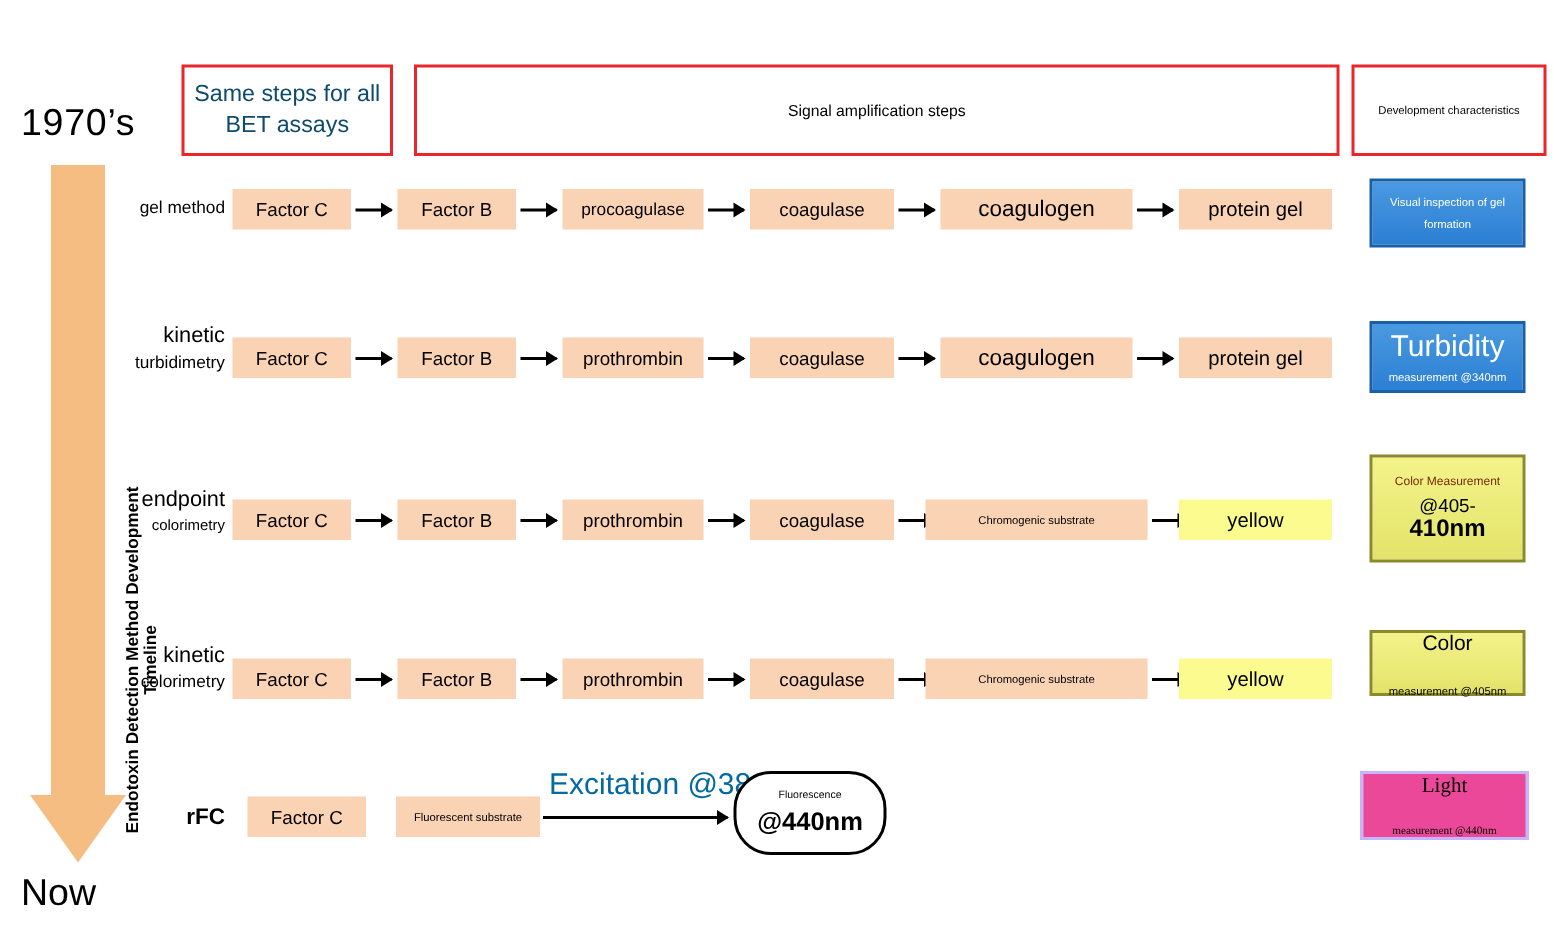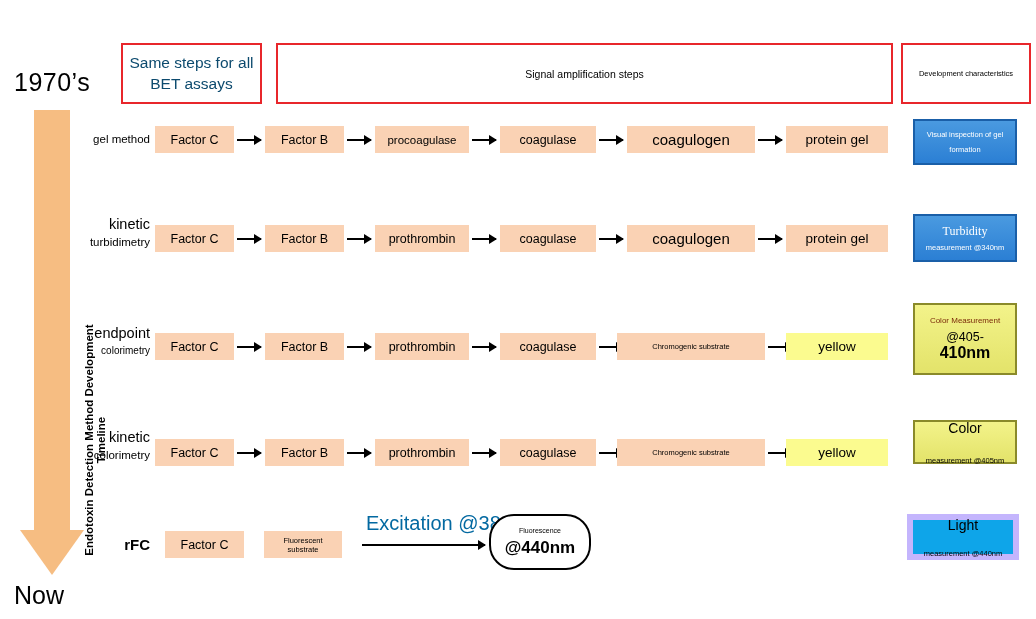--- a/index.html
+++ b/index.html
@@ -91,21 +91,21 @@
   }
   .res-blue{
     background:linear-gradient(180deg,#4a9ae0,#2b7fd4);
     border:2px solid #1a5fa8;
   }
   .res-yellow{
     background:linear-gradient(180deg,#f3f38a,#e3e36a);
     border:2px solid #8a8a2a;
   }
   .res-white{
-    background:#0ea5e9;border:6px solid #c4b5fd;
+    background:#ec4899;border:2px solid #c4b5fd;font-family:Liberation Serif, serif;
   }
   .res-plain{
     background:#fff;border:2px solid #000;
   }
 
   
   #excitation-label{
     font-size:20px;color:#0369a1;
   }
 </style>
@@ -148,21 +148,21 @@
 <div class="abs step" style="left:265px;top:225px;width:79px;height:27px;font-size:12.5px;">Factor B</div>
 <div class="arrow" style="left:347px;top:238px;width:24px;"></div>
 <div class="abs step" style="left:375px;top:225px;width:94px;height:27px;font-size:12.5px;">prothrombin</div>
 <div class="arrow" style="left:472px;top:238px;width:24px;"></div>
 <div class="abs step" style="left:500px;top:225px;width:96px;height:27px;font-size:12.5px;">coagulase</div>
 <div class="arrow" style="left:599px;top:238px;width:24px;"></div>
 <div class="abs step" style="left:627px;top:225px;width:128px;height:27px;font-size:15px;">coagulogen</div>
 <div class="arrow" style="left:758px;top:238px;width:24px;"></div>
 <div class="abs step" style="left:786px;top:225px;width:102px;height:27px;font-size:13.5px;">protein gel</div>
 <div class="abs result res-blue" style="left:913px;top:214px;width:104px;height:48px;">
-  <div style="font-size:12px;color:#fff;font-family:Liberation Serif, serif;">Turbidity</div>
+  <div style="font-size:20px;color:#fff;">Turbidity</div>
   <div style="font-size:7.5px;color:#fff;margin-top:4px;">measurement @340nm</div>
 </div>
 
 <div class="abs row-label" style="left:50px;top:325px;width:100px;font-size:14.5px;">endpoint</div>
 <div class="abs row-label" style="left:50px;top:345px;width:100px;font-size:10px;">colorimetry</div>
 <div class="abs step" style="left:155px;top:333px;width:79px;height:27px;font-size:12.5px;">Factor C</div>
 <div class="arrow" style="left:237px;top:346px;width:24px;"></div>
 <div class="abs step" style="left:265px;top:333px;width:79px;height:27px;font-size:12.5px;">Factor B</div>
 <div class="arrow" style="left:347px;top:346px;width:24px;"></div>
 <div class="abs step" style="left:375px;top:333px;width:94px;height:27px;font-size:12.5px;">prothrombin</div>
@@ -191,21 +191,21 @@
 <div class="abs step" style="left:617px;top:439px;width:148px;height:27px;font-size:7.5px;">Chromogenic substrate</div>
 <div class="arrow" style="left:768px;top:452px;width:24px;"></div>
 <div class="abs step yellow" style="left:786px;top:439px;width:102px;height:27px;font-size:13.5px;">yellow</div>
 <div class="abs result res-yellow" style="left:913px;top:420px;width:104px;height:44px;">
   <div style="font-size:14px;color:#000;">Color</div>
   <div style="font-size:7.5px;color:#000;margin-top:20px;">measurement @405nm</div>
 </div>
 
 <div class="abs row-label" style="left:55px;top:536px;width:95px;font-size:15px;font-weight:bold;">rFC</div>
 <div class="abs step" style="left:165px;top:531px;width:79px;height:27px;font-size:12.5px;">Factor C</div>
-<div class="abs step" style="left:264px;top:531px;width:78px;height:27px;font-size:7.5px;">Fluorescent substrate</div>
+<div class="abs step" style="left:264px;top:531px;width:96px;height:27px;font-size:7.5px;">Fluorescent substrate</div>
 <div class="abs" id="excitation-label" style="left:366px;top:512px;">Excitation @380nm</div>
 <div class="arrow" style="left:362px;top:544px;width:123px;"></div>
 <div class="abs result res-plain" style="left:489px;top:514px;width:102px;height:56px;border-radius:25px;">
   <div style="font-size:7px;color:#000;">Fluorescence</div>
   <div style="font-size:17px;color:#000;font-weight:bold;margin-top:4px;">@440nm</div>
 </div>
 <div class="abs result res-white" style="left:907px;top:514px;width:112px;height:46px;">
   <div style="font-size:14px;color:#000;">Light</div>
   <div style="font-size:7.5px;color:#000;margin-top:16px;">measurement @440nm</div>
 </div>

